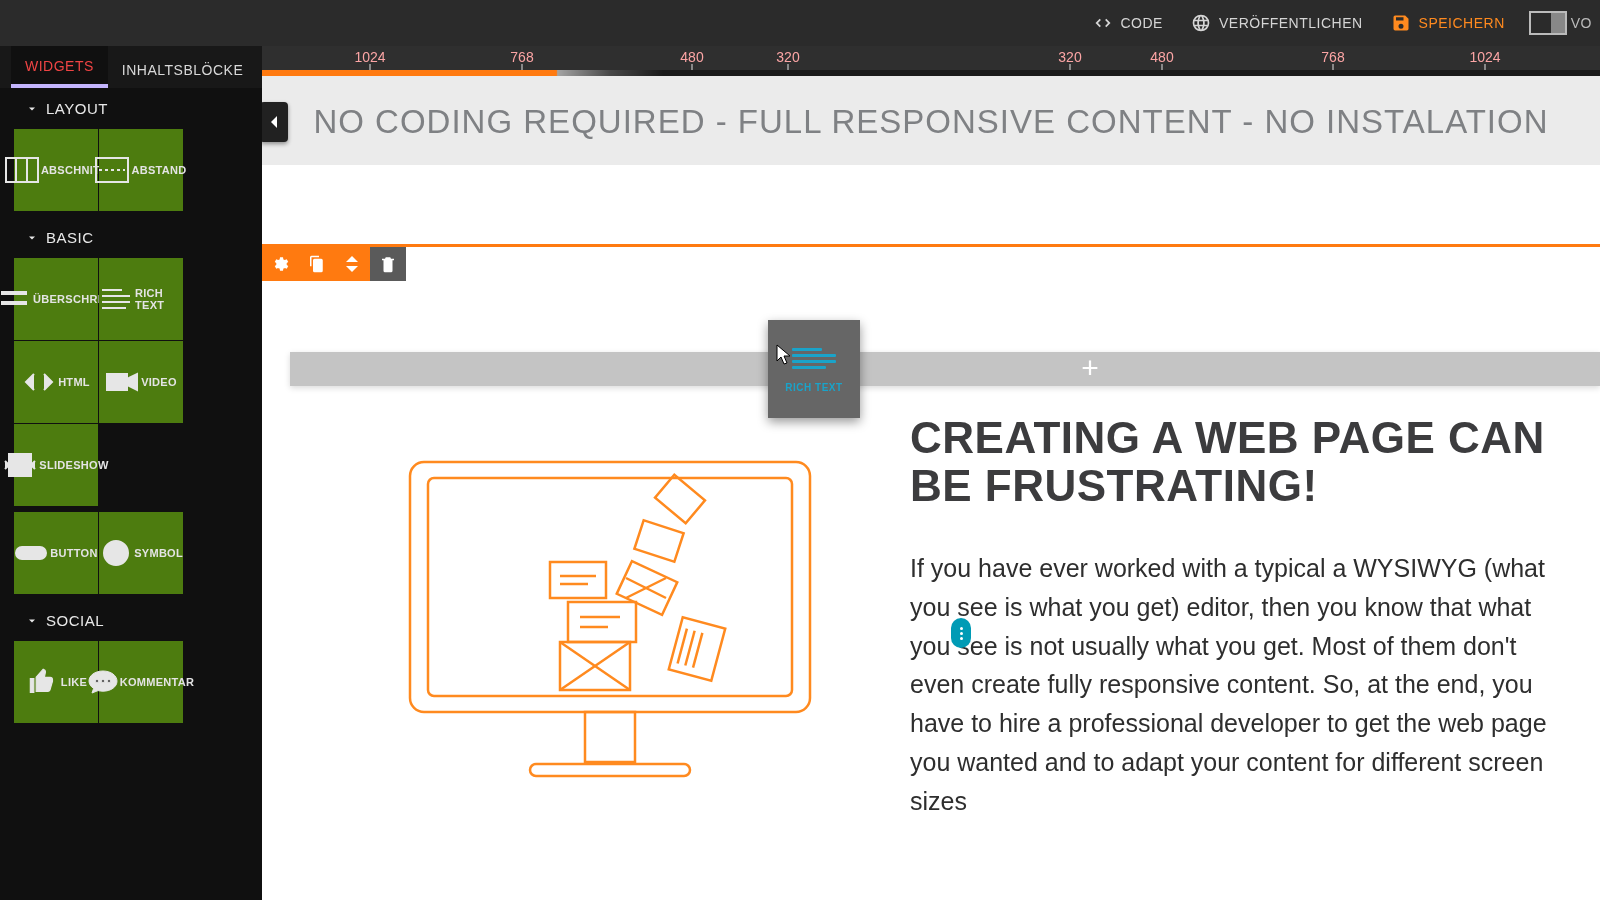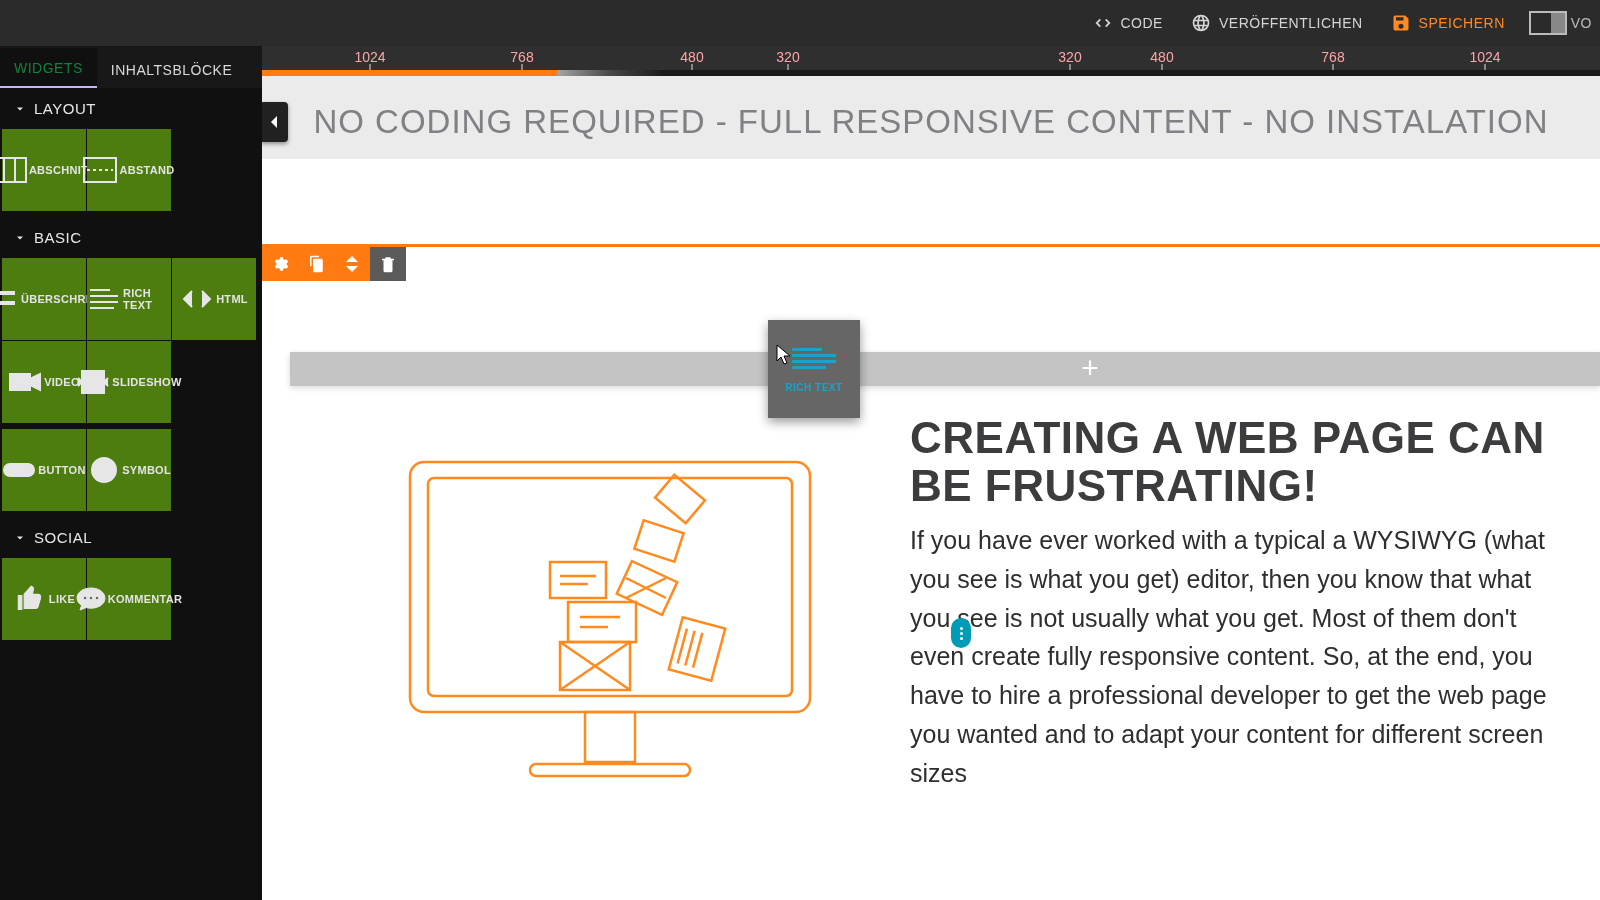--- a/index.html
+++ b/index.html
@@ -20,36 +20,36 @@
   .ruler { position:absolute; top:46px; left:0; right:0; height:24px; background:#2f2f2f; }
   .ruler .tick { position:absolute; top:3px; font-size:14px; color:#fca5a5; transform:translateX(-50%); }
   .ruler .mark { position:absolute; bottom:0; width:2px; height:6px; background:#888; transform:translateX(-50%); }
 
   
   .orangebar { position:absolute; top:70px; left:262px; right:0; height:6px; background:linear-gradient(90deg,#ff7a10 0%,#ff7a10 22%,rgba(255,255,255,0.6) 22.1%,rgba(255,255,255,0.2) 26%,rgba(255,255,255,0) 30%); }
 
   
   .tabs { position:absolute; top:46px; left:0; width:262px; height:42px; background:#181818; display:flex; align-items:flex-end; font-size:14px; letter-spacing:.5px; }
   .tabs .tab { padding:12px 14px 10px; color:#d9d9d9; cursor:pointer; }
-  .tabs .tab.active { color:#15803d; background:#101010; border-bottom:2px solid #c4b5fd; }
-
-  
-  .sidebar { position:absolute; top:88px; left:0; bottom:0; width:262px; background:#101010; overflow:hidden; }
+  .tabs .tab.active { color:#ef4444; background:#101010; border-bottom:4px solid #c4b5fd;margin-left:11px; }
+
+  
+  .sidebar { position:absolute; top:88px; left:0; bottom:0; width:262px; background:#101010; overflow:hidden;padding-left:12px; }
   .sec-head { display:flex; align-items:center; gap:8px; padding:12px 14px; font-size:15px; font-weight:500; color:#e8e8e8; letter-spacing:.5px; }
   .sec-head .chev { width:12px; height:12px; fill:#e8e8e8; }
   .grid { display:flex; flex-wrap:wrap; gap:1px; padding:0 2px 6px; }
   .tile { width:84px; height:82px; background:#4d7c0f; display:flex; flex-direction:row; align-items:center; justify-content:center; gap:2px; cursor:grab; }
   .tile .ico { width:34px; height:28px; display:flex; align-items:center; justify-content:center; }
   .tile .ico svg { fill:#e6e6e6; stroke:#e6e6e6; }
   .tile .lbl { font-size:11px; font-weight:600; color:#e4e4e4; letter-spacing:.3px; }
 
   
   .canvas { position:absolute; top:76px; left:262px; right:0; bottom:0; background:#ffffff; overflow:hidden; }
   .collapse { position:absolute; top:26px; left:-2px; width:28px; height:40px; background:#212121; color:#fff; display:flex; align-items:center; justify-content:center; border-radius:4px; cursor:pointer; font-size:18px; z-index:5; box-shadow:0 2px 4px rgba(0,0,0,.4);}
-  .heroband { background:#ebebeb; padding:24px 40px 14px; text-align:center; }
+  .heroband { background:#ebebeb; padding:24px 40px 20px; text-align:center; }
   .heroband h2 { font-size:33px; font-weight:400; color:#7f8184; letter-spacing:1px; line-height:1.35; }
   .sel-outline { position:absolute; top:168px; left:0; right:0; height:3px; background:#ff7a10; }
 
   
   .sel-tools { position:absolute; top:171px; left:0; height:34px; display:flex; background:#ff7a10; z-index:4; }
   .sel-tools .tbtn { width:36px; height:34px; display:flex; align-items:center; justify-content:center; cursor:pointer; }
   .sel-tools .tbtn svg { width:18px; height:18px; fill:#fff; }
   .sel-tools .tbtn.grey { background:#5a5a5a; }
   .sel-tools .arrows { flex-direction:column; gap:0; }
   .sel-tools .arrows svg { width:12px; height:8px; }
@@ -63,21 +63,21 @@
   .ghost .lines div { height:3px; background:#1aa3c9; margin:3px 0; border-radius:1px;}
   .ghost .lines { width:44px; }
   .ghost .lines div:nth-child(1){ width:30px;} .ghost .lines div:nth-child(4){ width:34px;}
   .ghost .glabel { font-size:10px; font-weight:700; color:#1aa3c9; letter-spacing:.5px; }
   .cursor-arrow { position:absolute; top:268px; left:514px; z-index:8; font-size:18px; color:#000; pointer-events:none; }
 
   
   .content { position:absolute; top:320px; left:28px; right:0; display:flex; gap:40px; padding:18px 24px 0 60px; }
   .illus { flex:0 0 520px; display:flex; align-items:flex-start; justify-content:center; padding-top:38px; }
   .textcol { flex:1; padding-right:24px; }
-  .textcol h1 { font-size:44px; font-weight:700; color:#3c3c3e; line-height:1.08; letter-spacing:0.5px; margin-bottom:12px;}
+  .textcol h1 { font-size:44px; font-weight:700; color:#3c3c3e; line-height:1.08; letter-spacing:0.5px; margin-bottom:40px;}
   .textcol p { font-size:25px; color:#2e2e2e; line-height:1.55; font-weight:400;}
   .drag-handle { position:absolute; top:542px; left:689px; width:20px; height:30px; background:#009bb5; border-radius:10px; display:flex; flex-direction:column; align-items:center; justify-content:center; gap:2px; z-index:3; cursor:pointer;}
   .drag-handle span { width:3px; height:3px; background:#fff; border-radius:50%; }
 
   
   .monitor svg{ width:440px; height:auto;}
 
 </style>
 </head>
 <body>

